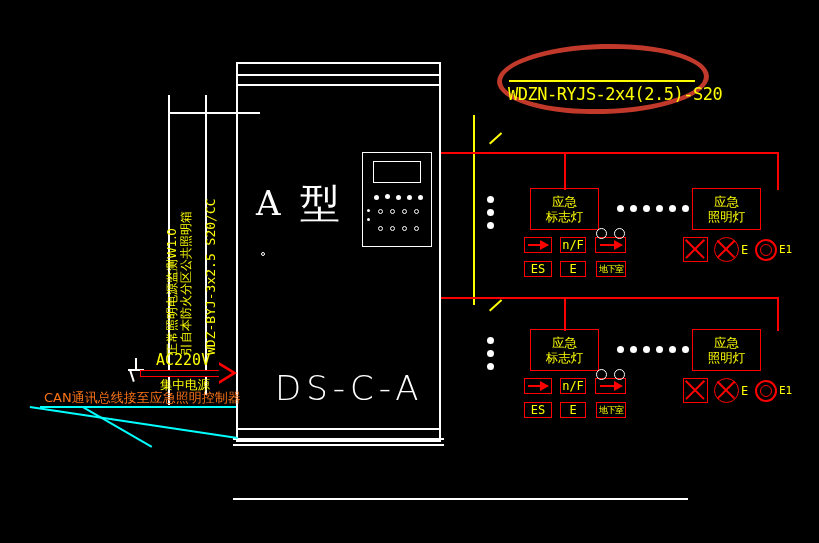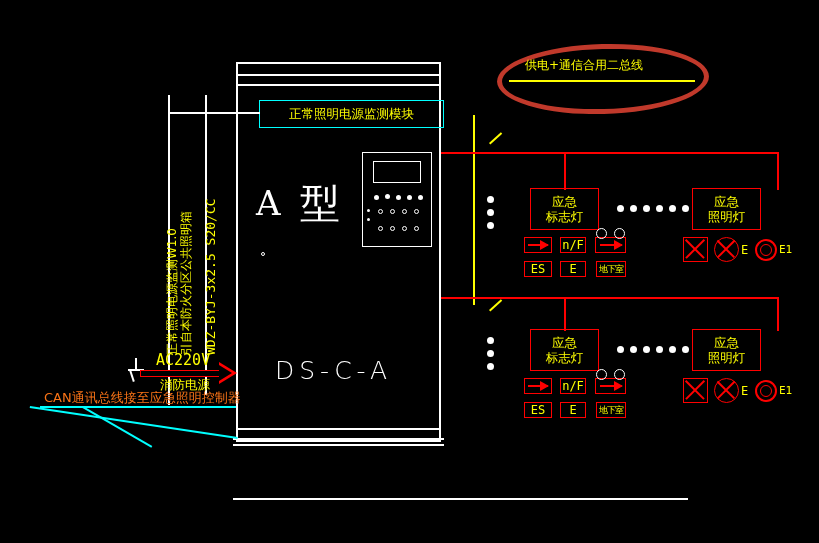--- a/index.html
+++ b/index.html
@@ -22,21 +22,21 @@
   #mon-module span{color:#ff0;font-size:12.5px;letter-spacing:0px;
                    font-family:"DejaVu Sans",sans-serif;white-space:nowrap;}
 
   
   .cab-txt{position:absolute;color:#fff;white-space:nowrap;
            font-family:"DejaVu Serif",serif;font-weight:300;}
   #cab-a{left:256px;top:183px;font-size:34px;letter-spacing:2px;}
   #cab-type{left:300px;top:176px;font-size:40px;}
   #cab-l1{left:291px;top:254px;font-size:29px;letter-spacing:3px;}
   #cab-l2{left:291px;top:304px;font-size:29px;letter-spacing:3px;}
-  #cab-l3{left:275px;top:356px;font-size:25px;letter-spacing:5px;
+  #cab-l3{left:275px;top:368px;font-size:34px;letter-spacing:5px;
           font-family:"DejaVu Sans",sans-serif;}
 
   
   #panel{position:absolute;left:362px;top:152px;width:70px;height:95px;
          border:1.5px solid #fff;box-sizing:border-box;}
   #panel-screen{position:absolute;left:10px;top:8px;width:48px;height:22px;
          border:1.5px solid #fff;box-sizing:border-box;}
   .pdot{position:absolute;width:5px;height:5px;border:1px solid #fff;
         border-radius:50%;box-sizing:border-box;}
   .pdotf{position:absolute;width:5px;height:5px;background:#fff;border-radius:50%;}
@@ -142,23 +142,20 @@
 
 <div id="stage">
 
   <div id="cabinet"></div>
   <div class="cab-rail" style="top:74px;"></div>
   <div class="cab-rail" style="top:84px;"></div>
   <div class="cab-rail" style="top:428px;"></div>
   <div class="cab-rail" style="top:438px;left:233px;width:211px;"></div>
   <div class="cab-rail" style="top:444px;left:233px;width:211px;"></div>
 
-  <div id="mon-module">
-    <span>正常照明电源监测模块</span>
-  </div>
 
   <div class="ln" style="left:168px;top:112px;width:92px;height:1.5px;"></div>
   <div class="ln" style="left:168px;top:95px;width:1.5px;height:310px;"></div>
   <div class="ln" style="left:205px;top:95px;width:1.5px;height:300px;"></div>
 
   <div class="cab-txt" id="cab-a">A</div>
   <div class="cab-txt" id="cab-type">型</div>
   <div class="cab-txt" id="cab-l3">DS-C-A</div>
   <div id="cab-dot"></div>
 
@@ -187,30 +184,30 @@
 
   <div id="conn-glyph">
     <div class="ln" style="left:0;top:11px;width:16px;height:1.5px;"></div>
     <div class="ln" style="left:7px;top:0;width:1.5px;height:12px;"></div>
     <div class="ln" style="left:3px;top:12px;width:1.5px;height:12px;transform:rotate(-18deg);"></div>
   </div>
   <div id="pwr-arrow-body"></div>
   <div id="pwr-arrow-head"></div>
   <div id="pwr-arrow-head2"></div>
   <div id="ac220v">AC220V</div>
-  <div id="fire-pwr">消防电源</div>
+  <div id="fire-pwr">集中电源</div>
 
   <div id="can-txt">CAN通讯总线接至应急照明控制器</div>
   <div id="can-underline"></div>
   <div id="can-leader1"></div>
   <div id="can-leader2"></div>
 
   <div id="bubble"></div>
-  <div id="bub-l1">供电+通信合用二总线</div>
   <div id="bub-div"></div>
+  <div id="bub-l2">WDZN-RYJS-2x4(2.5)-S20</div>
 
   <div class="lny" style="left:473px;top:115px;width:1.5px;height:190px;"></div>
   <div class="lny" style="left:489px;top:143px;width:16px;height:1.5px;transform:rotate(-42deg);transform-origin:0 0;"></div>
   <div class="lny" style="left:489px;top:310px;width:16px;height:1.5px;transform:rotate(-42deg);transform-origin:0 0;"></div>
 
   <div class="lnr" style="left:441px;top:152px;width:337px;height:1.5px;"></div>
   <div class="lnr" style="left:564px;top:152px;width:1.5px;height:38px;"></div>
   <div class="lnr" style="left:777px;top:152px;width:1.5px;height:38px;"></div>
 
   <div class="lnr" style="left:441px;top:297px;width:337px;height:1.5px;"></div>

